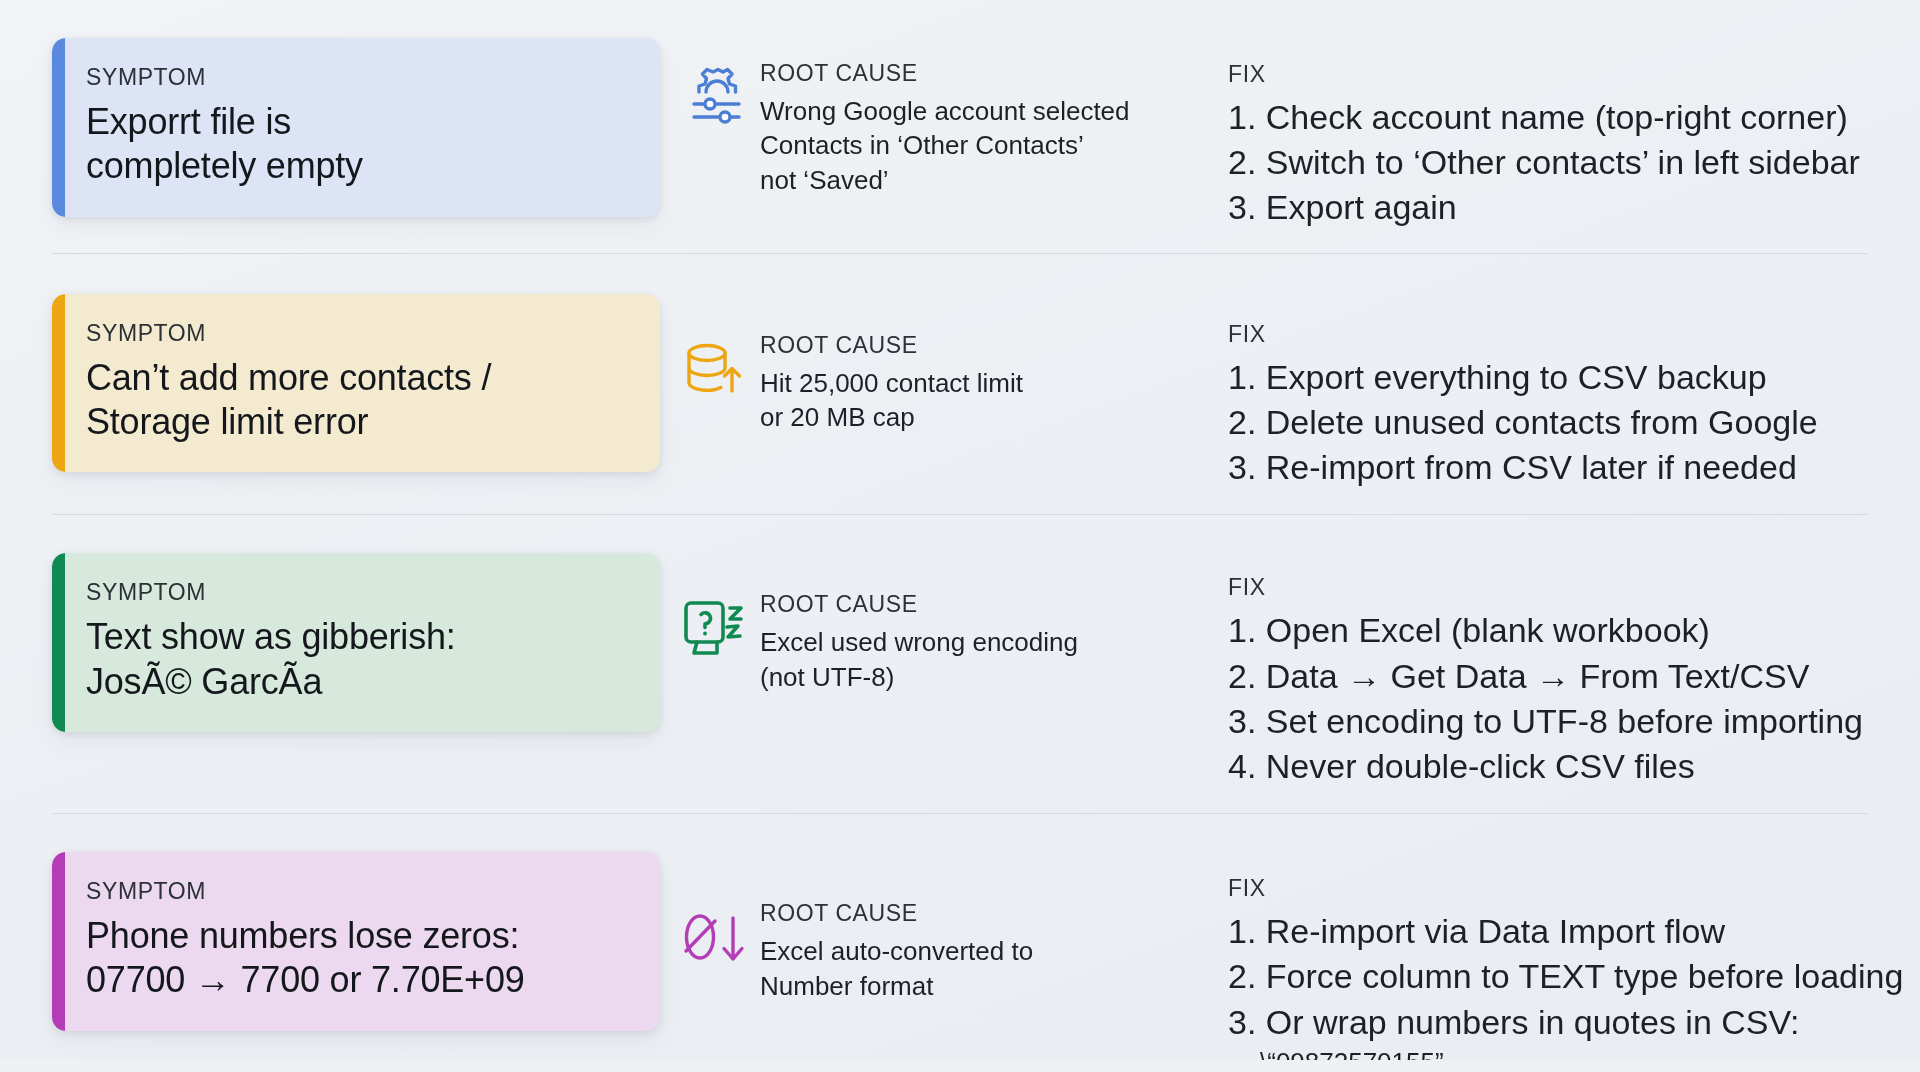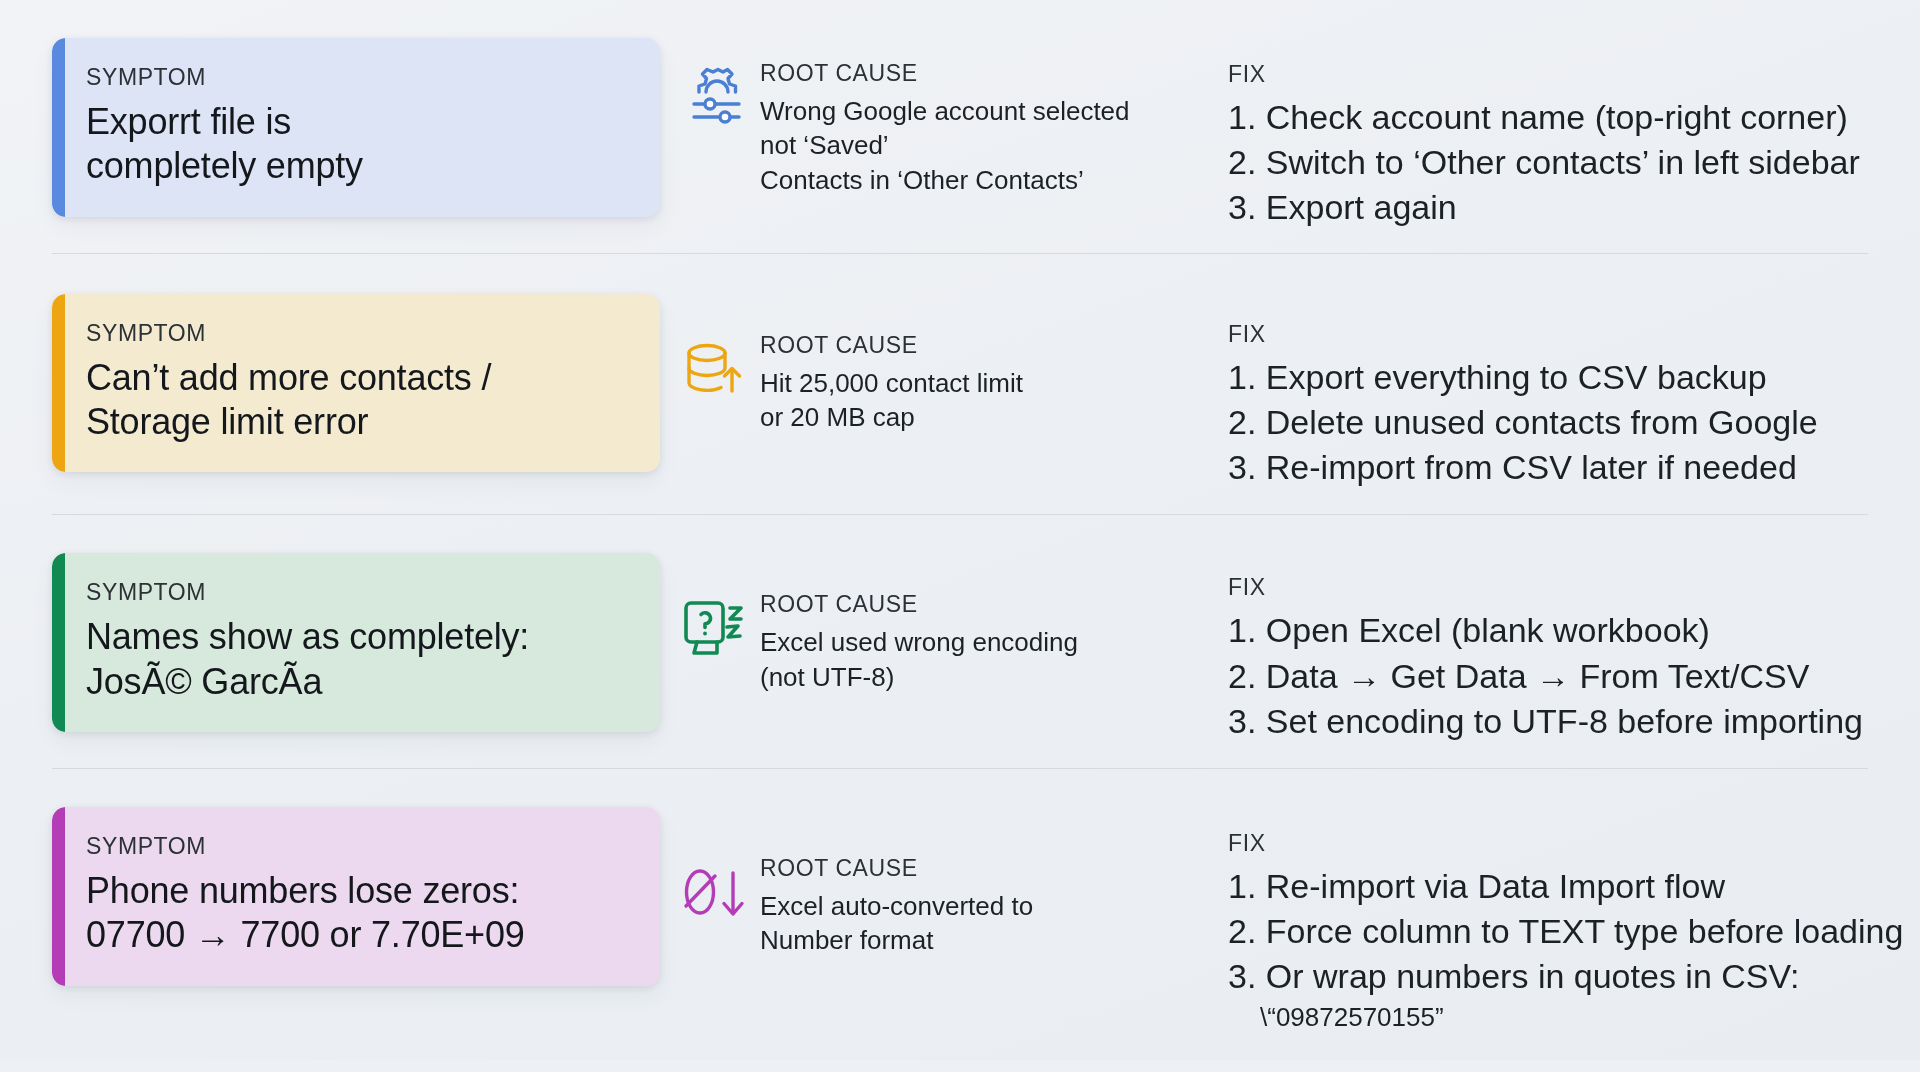--- a/index.html
+++ b/index.html
@@ -171,22 +171,22 @@
           <path d="M29 31 a11 11 0 0 1 22 0"></path>
           <line x1="17" y1="43" x2="62" y2="43"></line>
           <line x1="17" y1="56" x2="62" y2="56"></line>
           <circle cx="33" cy="43" r="5" fill="#ffffff"></circle>
           <circle cx="48" cy="56" r="5" fill="#ffffff"></circle>
         </svg>
       </div>
       <div class="cause-body">
         <div class="cause-label">ROOT CAUSE</div>
         <div class="cause-line">Wrong Google account selected</div>
+        <div class="cause-line">Contacts in ‘Other Contacts’</div>
         <div class="cause-line">not ‘Saved’</div>
-        <div class="cause-line">Contacts in ‘Other Contacts’</div>
       </div>
     </div>
 
     <div class="fix-col" style="padding-top:22px;">
       <div class="fix-bar b-blue"></div>
       <div class="fix-body">
         <div class="fix-label">FIX</div>
         <div class="fix-step">1. Check account name (top-right corner)</div>
         <div class="fix-step">2. Switch to ‘Other contacts’ in left sidebar</div>
         <div class="fix-step">3. Export again</div>
@@ -234,21 +234,21 @@
     </div>
   </div>
 
   <div class="row-divider"></div>
 
   <div class="row" style="padding-top:38px;padding-bottom:24px;">
 
     <div class="symptom-card c-green">
       <div class="symptom-label">SYMPTOM</div>
       <div class="symptom-text">
-        <div>Names show as completely:</div>
+        <div>Text show as gibberish:</div>
         <div>JosÃ© GarcÃ­a</div>
       </div>
     </div>
 
     <div class="cause-col" style="padding-top:36px;">
       <div class="cause-icon">
         <svg width="74" height="74" viewBox="0 0 74 74" fill="none" stroke="#108a52" stroke-width="3.6" stroke-linecap="round" stroke-linejoin="round">
           <rect x="9" y="11" width="37" height="39" rx="5"></rect>
           <path d="M24 22.5 a5.5 5.5 0 1 1 4 9.3 L28 35.5"></path>
           <circle cx="28" cy="41.5" r="1.9" fill="#108a52" stroke="none"></circle>
@@ -264,20 +264,21 @@
       </div>
     </div>
 
     <div class="fix-col" style="padding-top:20px;">
       <div class="fix-bar b-green"></div>
       <div class="fix-body">
         <div class="fix-label">FIX</div>
         <div class="fix-step">1. Open Excel (blank workbook)</div>
         <div class="fix-step">2. Data → Get Data → From Text/CSV</div>
         <div class="fix-step">3. Set encoding to UTF-8 before importing</div>
+        <div class="fix-step">4. Never double-click CSV files</div>
       </div>
     </div>
   </div>
 
   <div class="row-divider"></div>
 
   <div class="row" style="padding-top:38px;padding-bottom:20px;">
 
     <div class="symptom-card c-purple">
       <div class="symptom-label">SYMPTOM</div>

